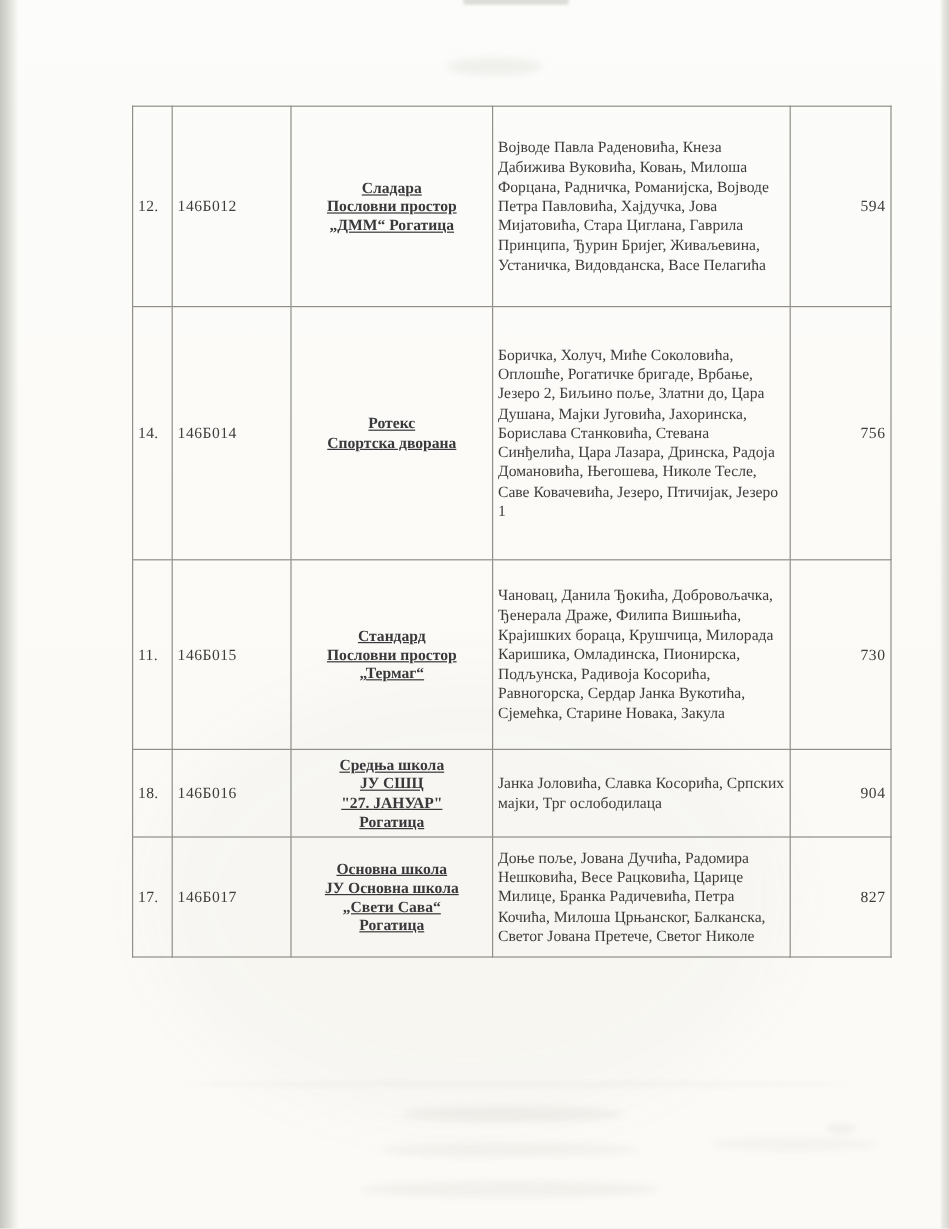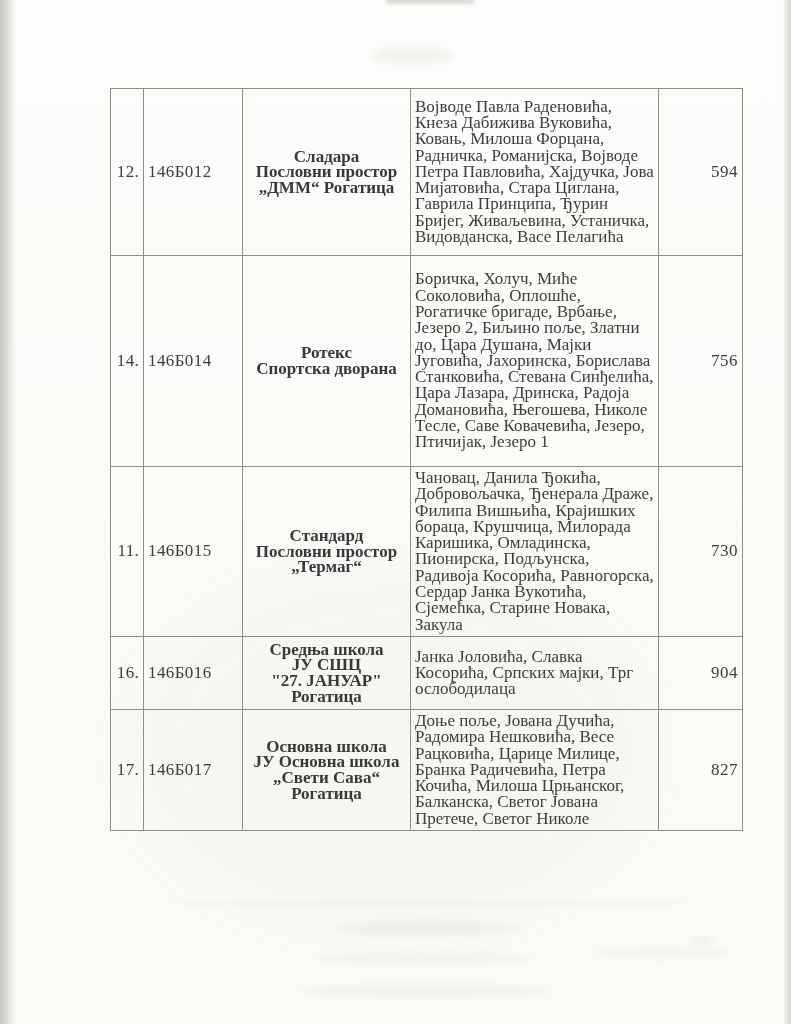--- a/index.html
+++ b/index.html
@@ -25,31 +25,32 @@
     position: absolute;
     left: 110px;
     top: 88px;
     width: 632px;
     border-collapse: collapse;
     table-layout: fixed;
   }
   .polling-table td {
     border: 1px solid #8f8f88;
     vertical-align: middle;
-    font-size: 17px;
+    font-size: 13px;
     padding: 3px 4px;
   }
-  .c-num   { text-align: right; letter-spacing: .3px; }
+  .c-num   { text-align: left; letter-spacing: .3px; }
   .c-code  { letter-spacing: .4px; }
   .c-name  {
     text-align: center;
     font-weight: bold;
     white-space: pre-line;
     line-height: 15.6px;
     color: #39383a;
+    text-decoration: underline;
   }
   .c-streets {
     text-align: left;
     padding: 5px 8px 5px 9px;
     line-height: 16.3px;
   }
   .c-count { text-align: right; letter-spacing: .5px; }
   
   .smudge {
     position: absolute;
@@ -114,21 +115,21 @@
         <tr style="height: 158px;">
       <td class="c-num">11.</td>
       <td class="c-code">146Б015</td>
       <td class="c-name">Стандард
 Пословни простор
 „Термаг“</td>
       <td class="c-streets">Чановац, Данила Ђокића, Добровољачка, Ђенерала Драже, Филипа Вишњића, Крајишких бораца, Крушчица, Милорада Каришика, Омладинска, Пионирска, Подљунска, Радивоја Косорића, Равногорска, Сердар Јанка Вукотића, Сјемећка, Старине Новака, Закула</td>
       <td class="c-count">730</td>
     </tr>
         <tr style="height: 73px;">
-      <td class="c-num">16.</td>
+      <td class="c-num">18.</td>
       <td class="c-code">146Б016</td>
       <td class="c-name">Средња школа
 ЈУ СШЦ
 "27. ЈАНУАР"
 Рогатица</td>
       <td class="c-streets">Јанка Јоловића, Славка Косорића, Српских мајки, Трг ослободилаца</td>
       <td class="c-count">904</td>
     </tr>
         <tr style="height: 100px;">
       <td class="c-num">17.</td>

